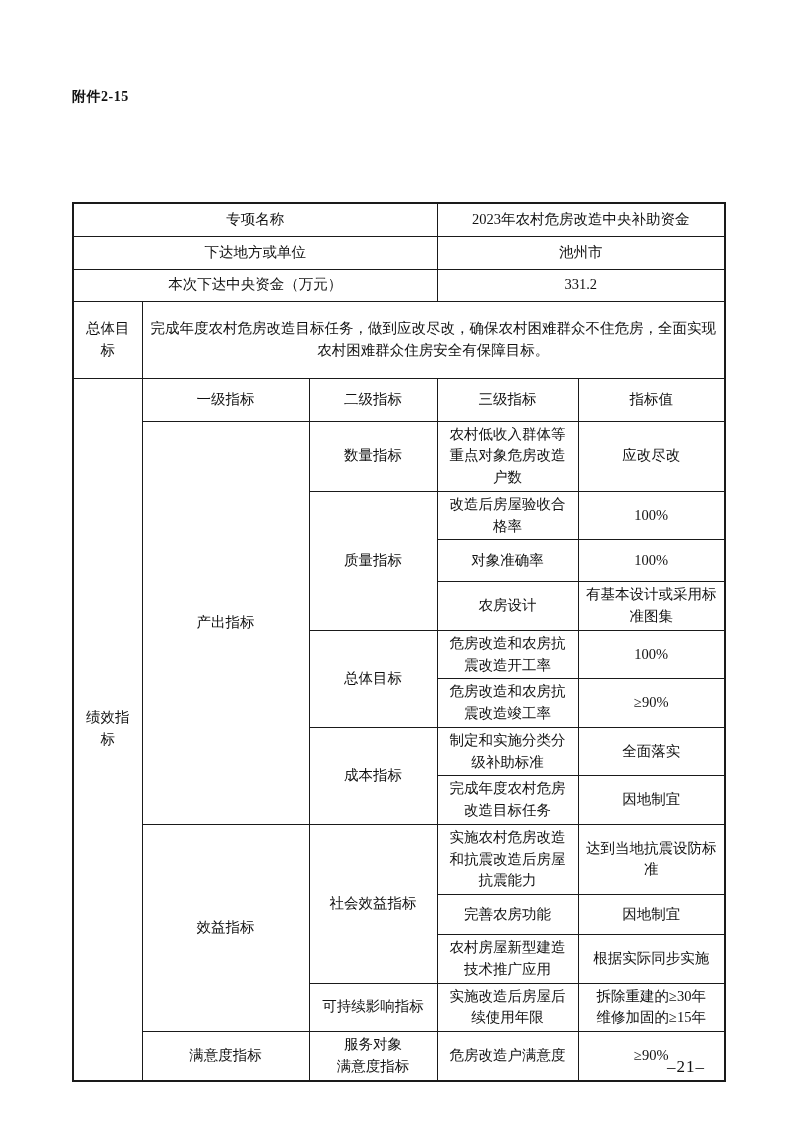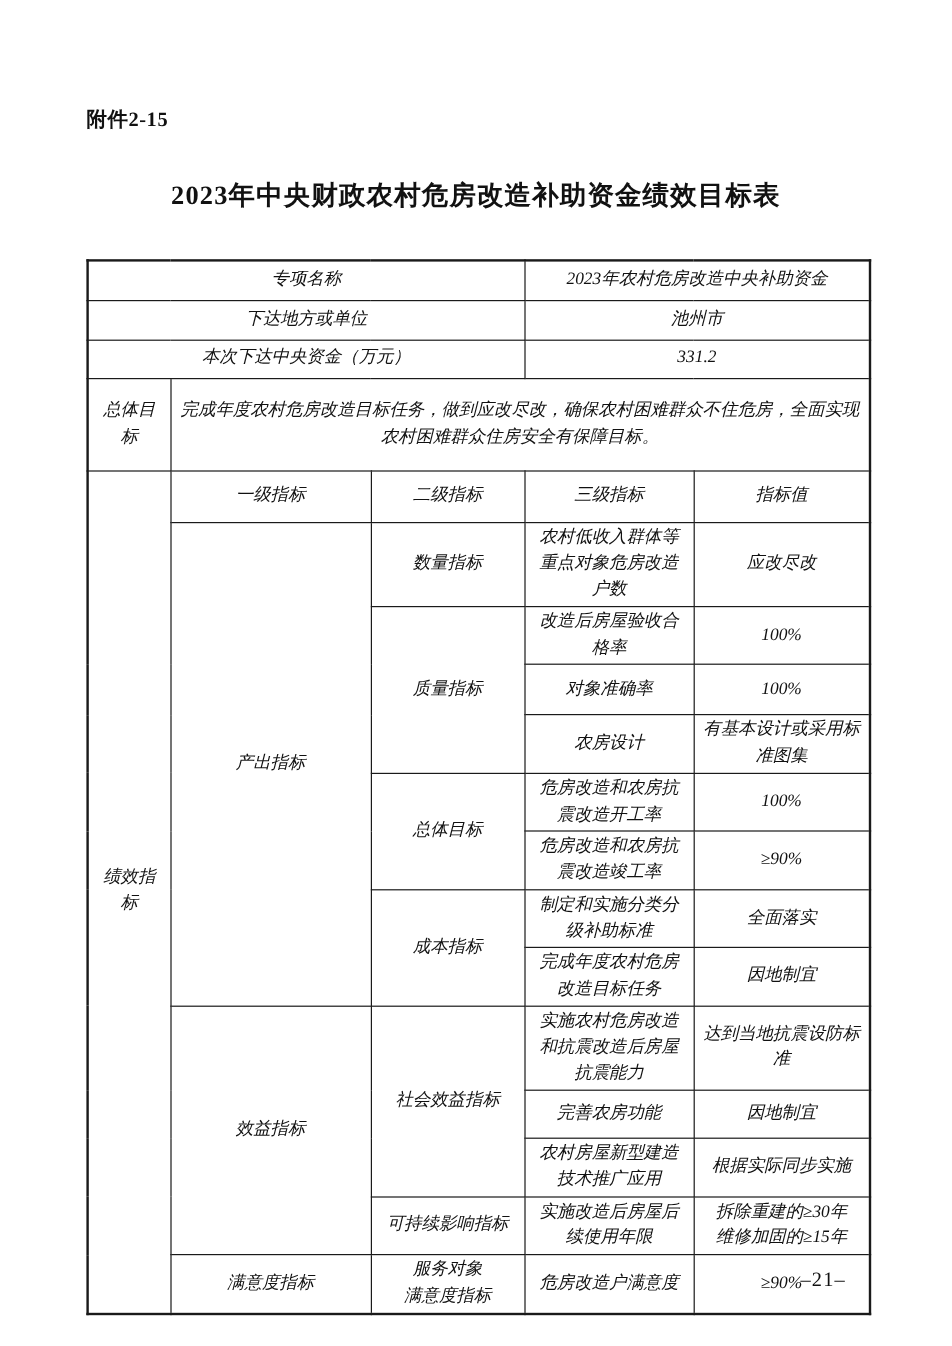--- a/index.html
+++ b/index.html
@@ -13,43 +13,42 @@
     height: 1122px;
     background: #ffffff;
     color: #111111;
     font-family: "Liberation Serif", "DejaVu Serif", serif;
     overflow: hidden;
   }
   .attachment {
     position: absolute;
     top: 88px;
     left: 72px;
-    font-size: 17px;
+    font-size: 14px;
     font-weight: 700;
     letter-spacing: 0.5px;
   }
   .doc-title {
     position: absolute;
     top: 148px;
     left: 0;
     width: 100%;
     margin: 0;
     text-align: center;
     font-size: 22px;
     font-weight: 700;
     letter-spacing: 1px;
   }
   table.main {
     position: absolute;
-    top: 216px;
+    top: 202px;
     left: 72px;
     width: 652px;
     border-collapse: collapse;
     table-layout: fixed;
-    font-style: italic;
   }
   table.main td {
     border: 1.5px solid #1a1a1a;
     padding: 2px 5px;
     vertical-align: middle;
     text-align: center;
     font-size: 14.5px;
     line-height: 1.5;
     word-break: break-all;
   }
@@ -77,21 +76,20 @@
     margin-top: 15px;
   }
 </style>
 </head>
 <body>
 
 <div class="page">
 
   <div class="attachment">附件2-15</div>
 
-  <h1 class="doc-title">2023年中央财政农村危房改造补助资金绩效目标表</h1>
 
   <table class="main">
     <colgroup>
       <col style="width:69px">
       <col style="width:167px">
       <col style="width:128px">
       <col style="width:141px">
       <col style="width:147px">
     </colgroup>
 

